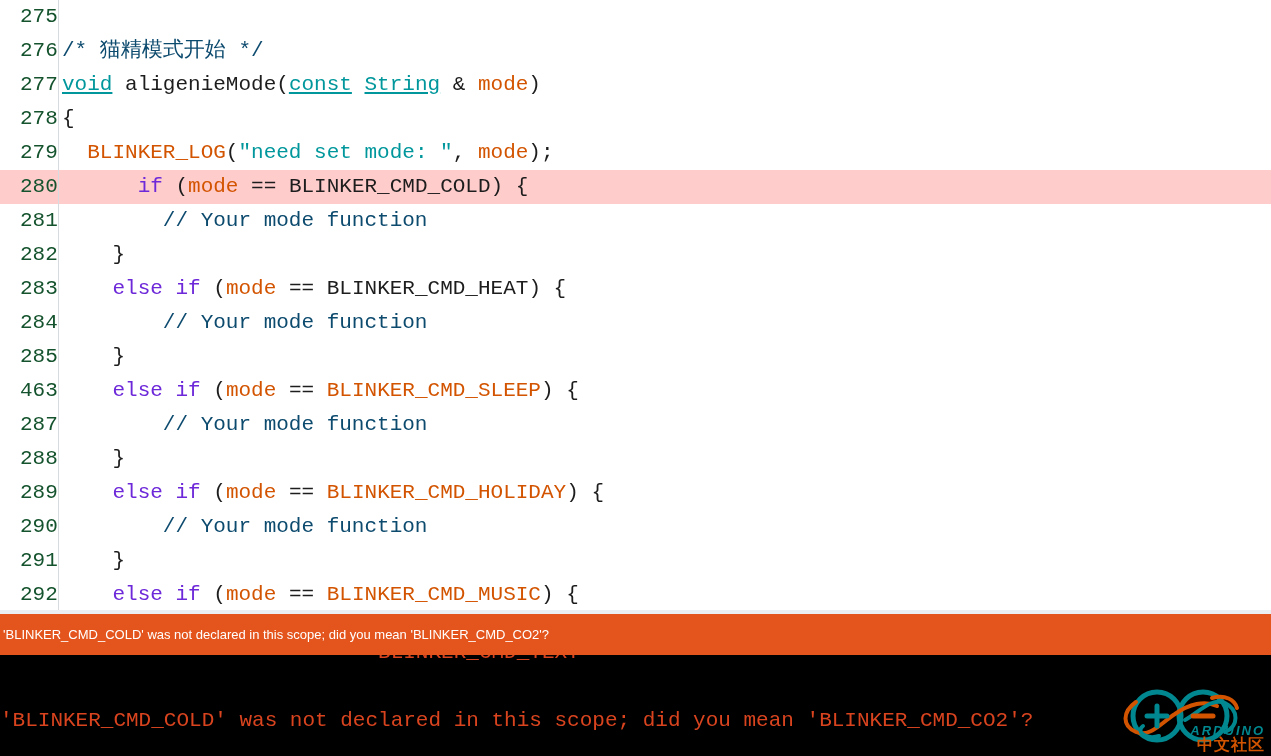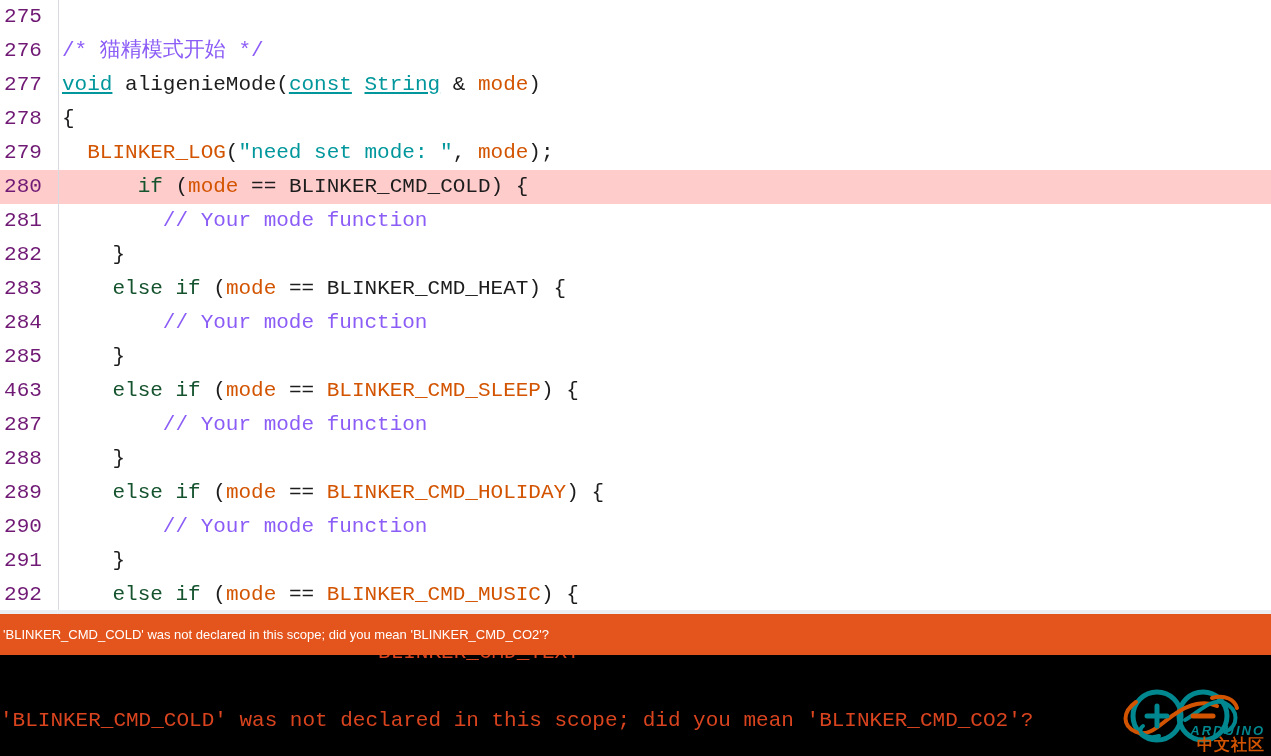--- a/index.html
+++ b/index.html
@@ -32,47 +32,48 @@
     white-space: pre;
     font-size: 21px;
     font-family: "Liberation Mono", "DejaVu Sans Mono", monospace;
     color: #1d1d1d;
   }
   .code-line.hl { background: #ffcccc; }
   .ln {
     position: absolute;
     left: 0; top: 0;
     width: 46px;
-    text-align: center;
-    color: #701a75;
+    text-align: left;
+    color: #14532d;
     font-size: 21px;
     font-family: "Liberation Mono", "DejaVu Sans Mono", monospace;
     z-index: 2;
+    padding-left: 20px;
   }
   .gutter-rule {
     position: absolute;
     left: 58px; top: 0;
     width: 1px;
     height: 610px;
     background: #d7dade;
     z-index: 3;
   }
   .src {
     position: absolute;
     left: 62px; top: 0;
     right: 0;
   }
 
   
   .t-kw   { color: #00979c; text-decoration: underline; }      
-  .t-ctl  { color: #14532d; }      
+  .t-ctl  { color: #6d28d9; }      
   .t-fn   { color: #1d1d1d; }      
   .t-var  { color: #d35400; }      
   .t-lit  { color: #00979c; }      
-  .t-cmt  { color: #8b5cf6; }      
+  .t-cmt  { color: #0c4a6e; }      
   .t-plain{ color: #1d1d1d; }
 
   
   #error-bar {
     position: absolute;
     left: 0; top: 614px;
     width: 1271px;
     height: 41px;
     background: #e4551d;
     color: #ffffff;

